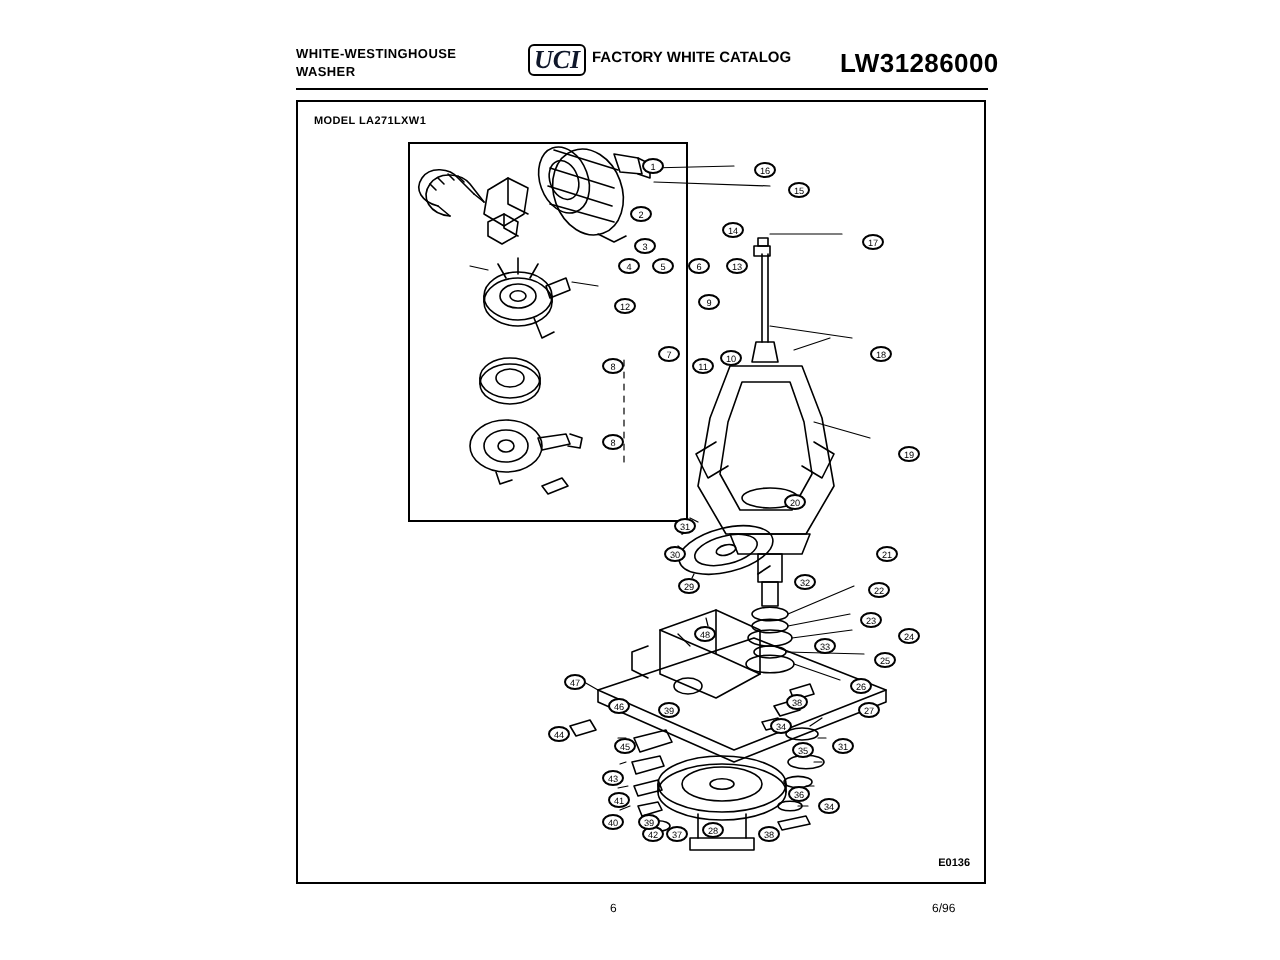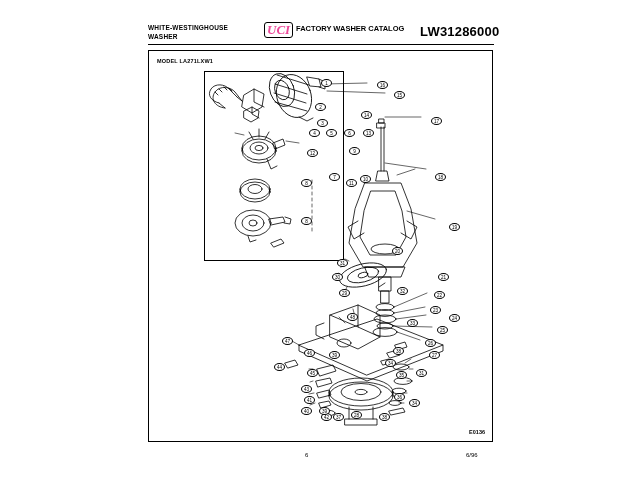--- a/index.html
+++ b/index.html
@@ -36,21 +36,21 @@
     color: #000;
   }
   .hdr-logo {
     position: absolute;
     left: 116px;
     top: 0px;
     font-size: 13px;
     font-weight: bold;
     font-style: italic;
     font-family: "Liberation Serif", serif;
-    color: #ec4899;
+    color: #0f172a;
     border: 1.2px solid #000;
     border-radius: 3px;
     padding: 0 2px;
     line-height: 14px;
   }
   .hdr-cat {
     position: absolute;
     left: 148px;
     top: 2px;
     font-size: 7.5px;
@@ -152,21 +152,21 @@
 <body>
 
 <div id="page">
 
   <div class="hdr">
     <div class="hdr-brand">
       <div>WHITE-WESTINGHOUSE</div>
       <div>WASHER</div>
     </div>
     <div class="hdr-logo">UCI</div>
-    <div class="hdr-cat">FACTORY WASHER CATALOG</div>
+    <div class="hdr-cat">FACTORY WHITE CATALOG</div>
     <div class="hdr-code">LW31286000</div>
   </div>
   <div class="hdr-rule"></div>
 
   <div class="frame">
     <div class="model">MODEL LA271LXW1</div>
     <div class="inset"></div>
     <div class="figcode">E0136</div>
 
     <svg class="art" viewBox="0 0 345 392">

